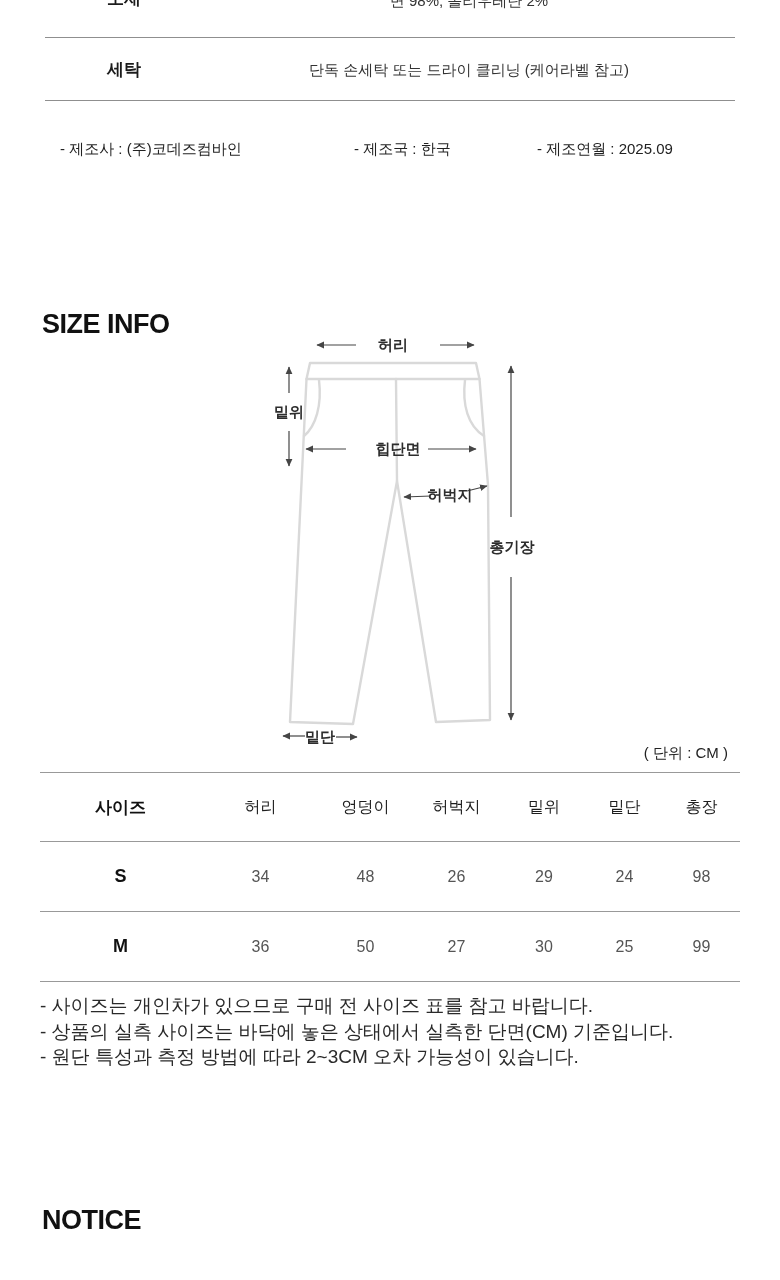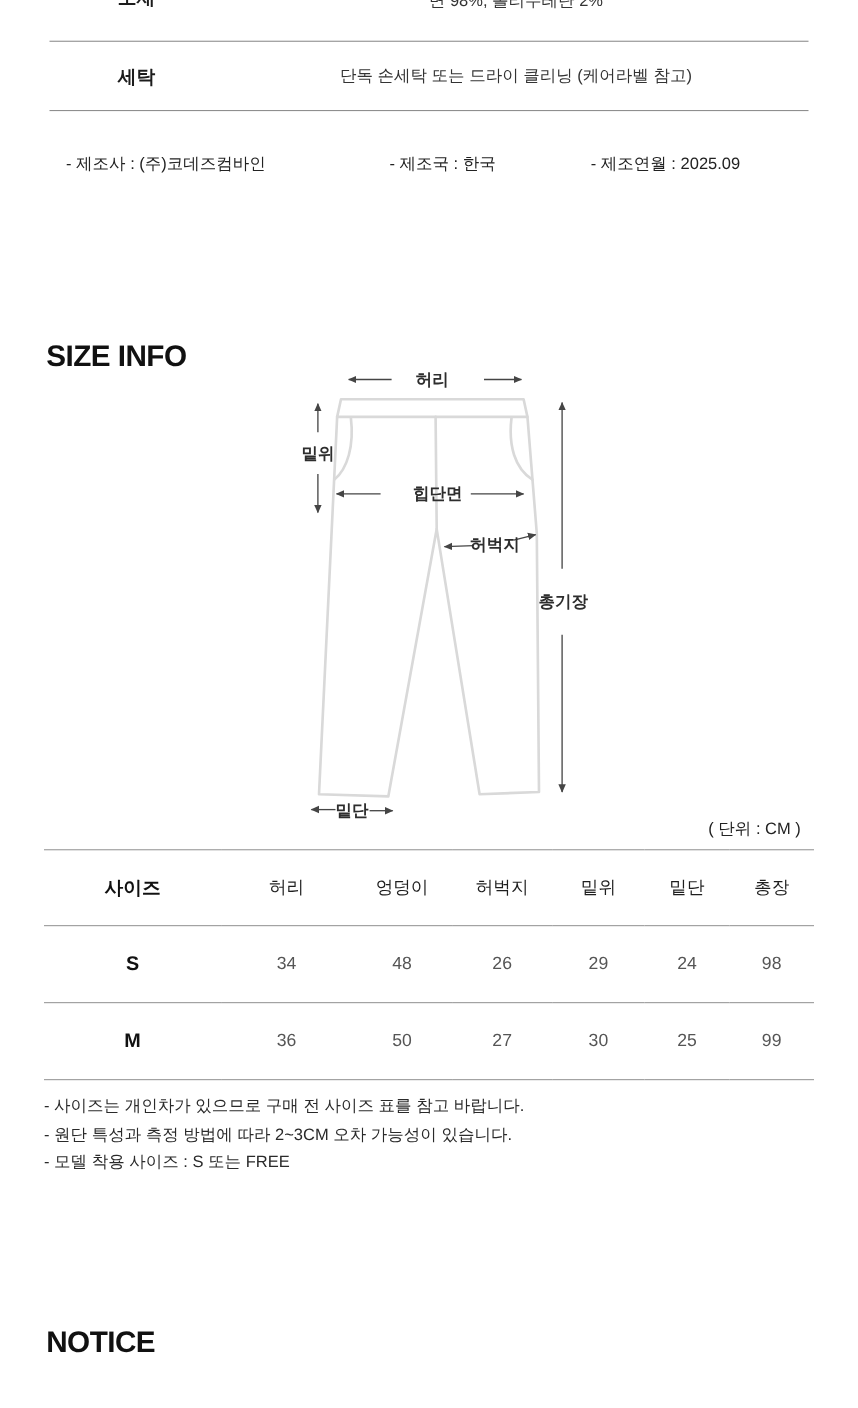--- a/index.html
+++ b/index.html
@@ -32,21 +32,21 @@
   table.size tr{border-bottom:1px solid #999;}
   table.size th,table.size td{text-align:center;vertical-align:middle;padding:0;}
   table.size thead tr{height:69px;}
   table.size tbody tr{height:70px;}
   th.hdr{font-size:16px;font-weight:400;color:#1e1e1e;}
   th.hdr-first{font-size:17px;font-weight:700;color:#111;}
   td.val{font-size:16px;color:#555;}
   td.size-name{font-size:18px;font-weight:700;color:#111;}
 
   
-  .notes{position:absolute;left:40px;top:993px;font-size:15px;
+  .notes{position:absolute;left:40px;top:993px;font-size:19px;
     line-height:25.5px;color:#2a2a2a;}
 
   
   svg.diagram{position:absolute;left:260px;top:330px;overflow:visible;}
   .pants{stroke:#d9d9d9;stroke-width:2.4;fill:none;stroke-linejoin:round;stroke-linecap:round;}
   .arrow{stroke:#454545;stroke-width:1.2;fill:none;}
   .dlabel{fill:#2d2d2d;font-size:15px;font-weight:600;text-anchor:middle;
     font-family:"Liberation Sans","DejaVu Sans",sans-serif;}
 </style>
 </head>
@@ -146,17 +146,17 @@
       <td class="val">27</td>
       <td class="val">30</td>
       <td class="val">25</td>
       <td class="val">99</td>
     </tr>
   </tbody>
 </table>
 
 <div class="notes">
   <div>- 사이즈는 개인차가 있으므로 구매 전 사이즈 표를 참고 바랍니다.</div>
+  <div>- 상품의 실측 사이즈는 바닥에 놓은 상태에서 실측한 단면(CM) 기준입니다.</div>
   <div>- 원단 특성과 측정 방법에 따라 2~3CM 오차 가능성이 있습니다.</div>
-  <div>- 모델 착용 사이즈 : S 또는 FREE</div>
 </div>
 
 <div class="section-title" style="top:1205px;">NOTICE</div>
 
 </body></html>

